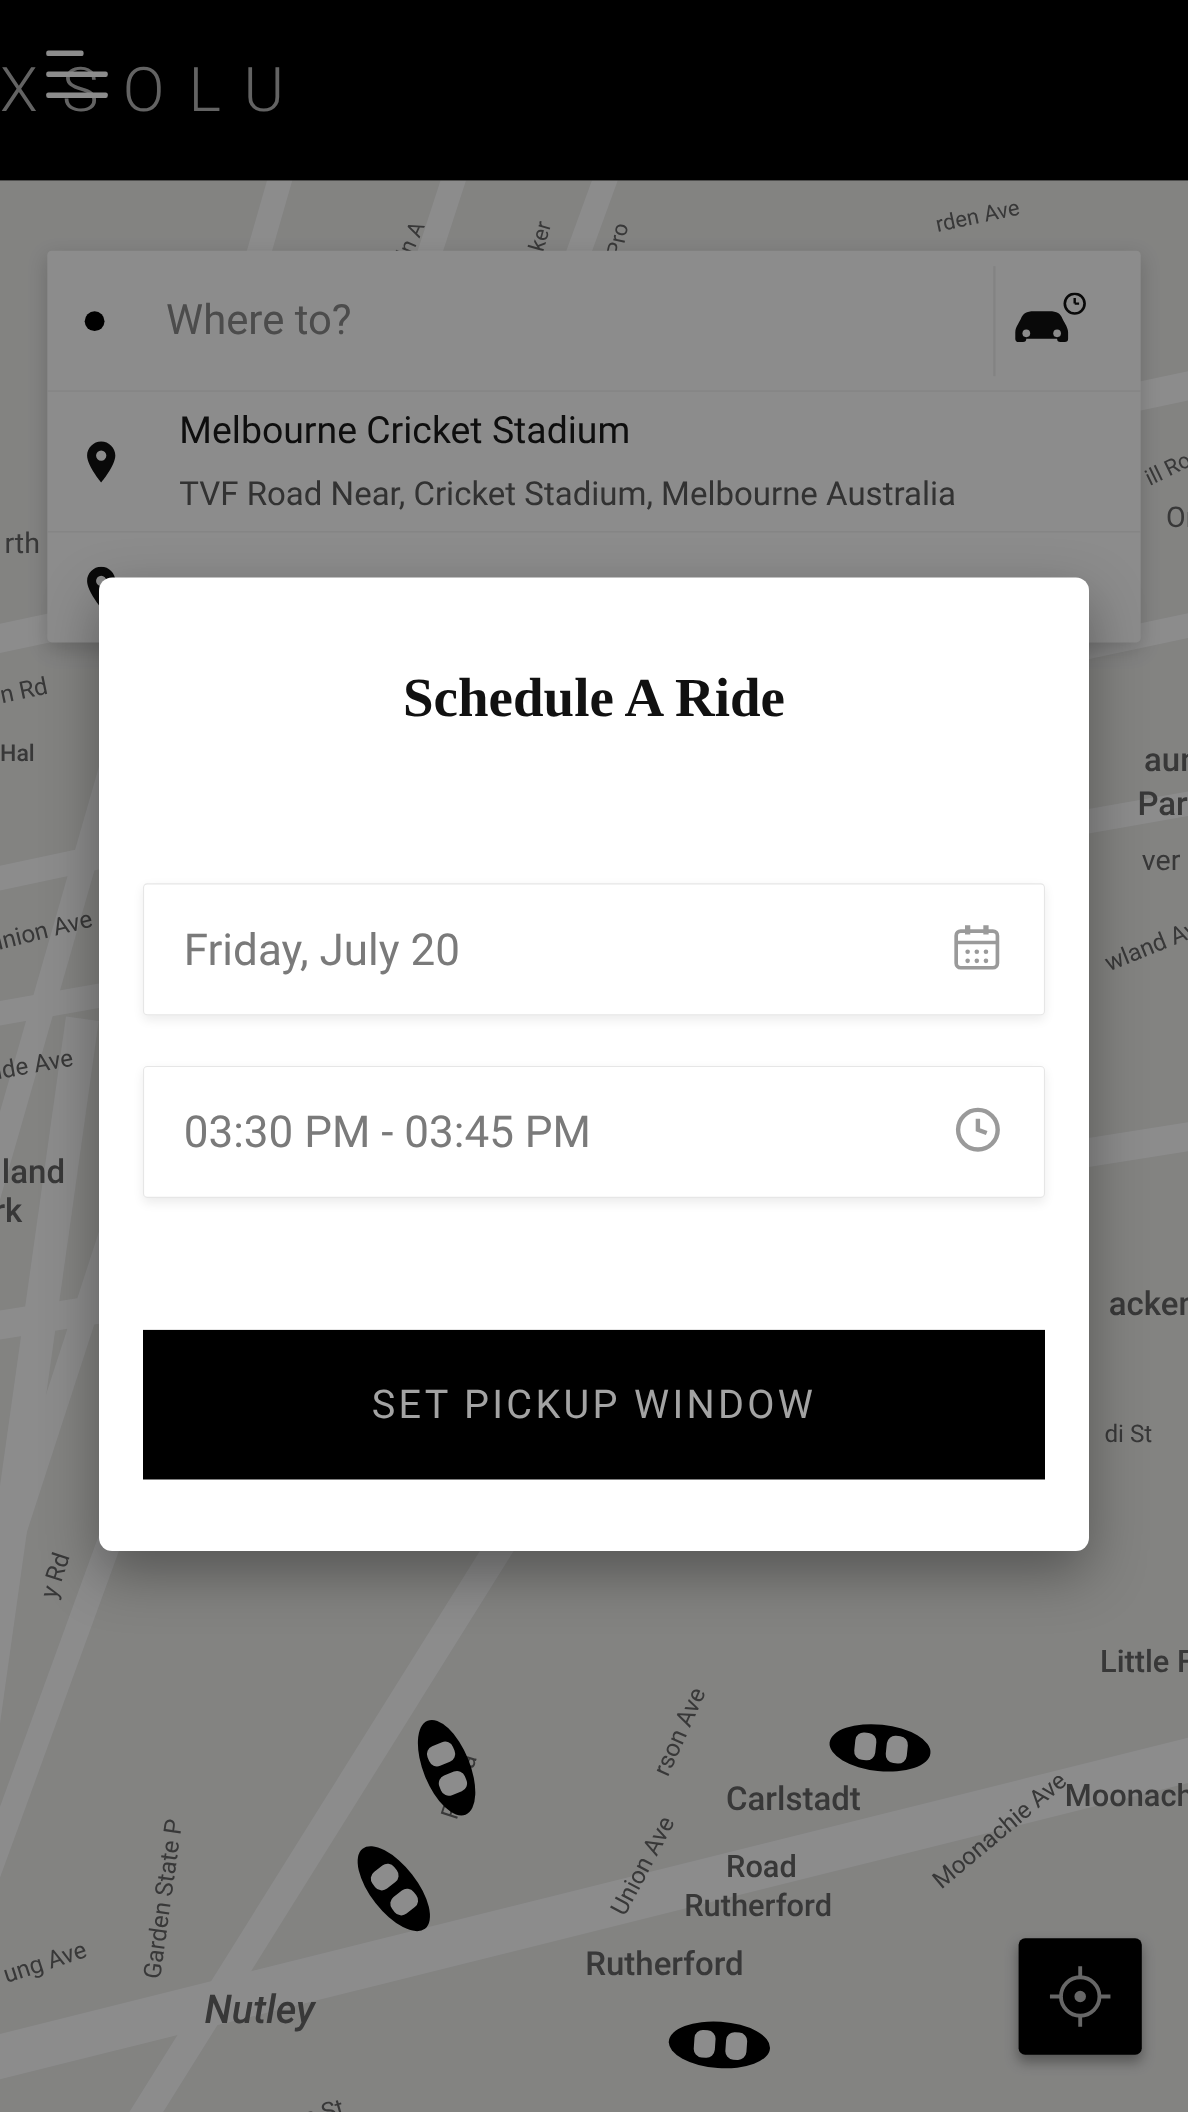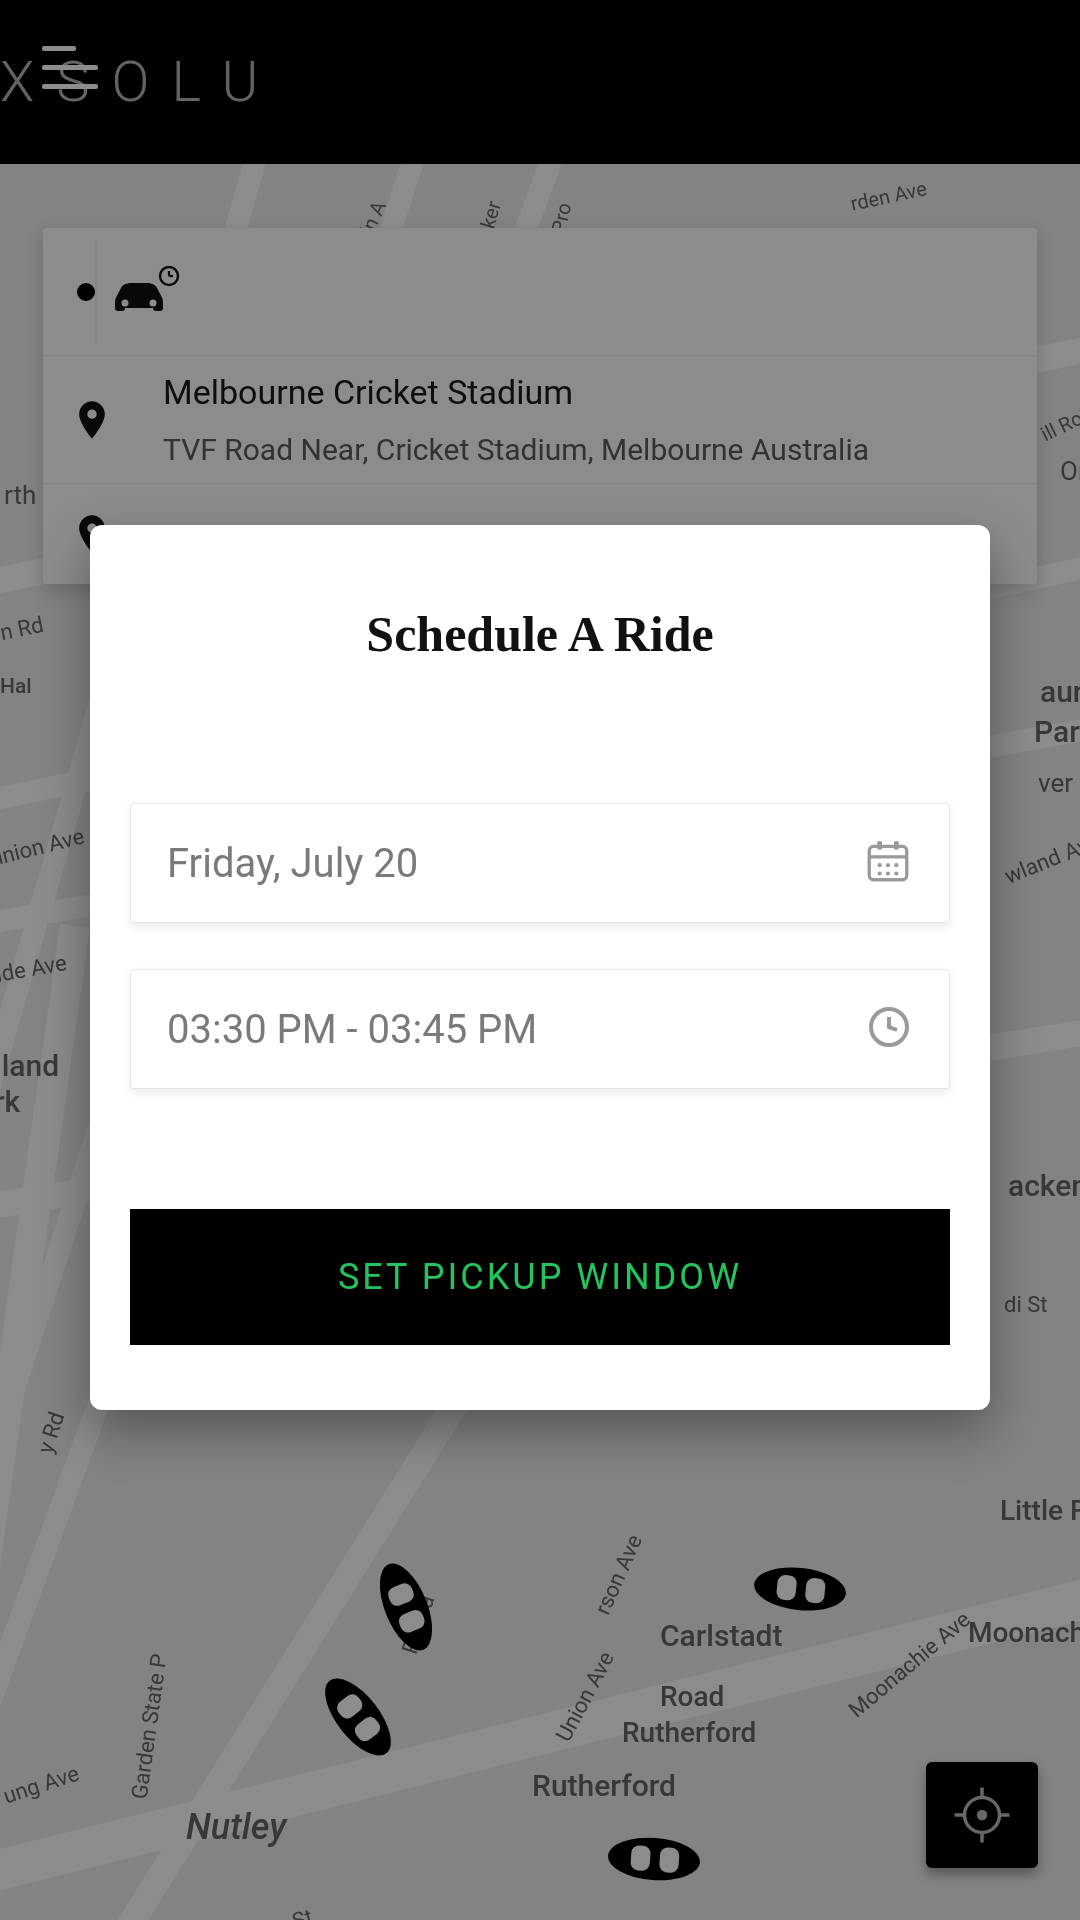--- a/index.html
+++ b/index.html
@@ -99,21 +99,21 @@
   .field {
     background: #fff; border: 1px solid #e6e6e6; border-radius: 4px;
     box-shadow: 0 4px 10px rgba(0,0,0,.08);
     display: flex; align-items: center; justify-content: space-between;
     padding: 0 36px; height: 120px; margin-bottom: 46px;
   }
   .field-last { margin-bottom: 0; }
   .field-text { font-size: 40px; color: #7a7a7a; }
   .field-icon { color: #9a9a9a; }
   .primary-btn {
-    margin-top: 120px; height: 136px; background: #000; color: #22c55e;
+    margin-top: 120px; height: 136px; background: #000; color: #a3a3a3;
     display:flex; align-items:center; justify-content:center;
     font-size: 36px; letter-spacing: 3px;
   }
 </style>
 </head>
 <body>
 
 <div class="header">
   <div class="menu-btn">
     <span></span>
@@ -198,20 +198,21 @@
     <div class="car" style="left: 752px; top: 1400px; transform: rotate(6deg);"><svg viewBox="0 0 100 52">
         <ellipse cx="50" cy="26" rx="48" ry="22" fill="#000"></ellipse>
         <rect x="26" y="13" width="20" height="26" rx="8" fill="#fff"></rect>
         <rect x="56" y="13" width="20" height="26" rx="8" fill="#fff"></rect>
       </svg></div>
   </div>
 
 <div class="search-card" style="z-index:20;">
   <div class="search-row">
     <div class="dot"></div>
+    <div class="where">Where to?</div>
     <div class="car-clock-wrap">
       <svg width="74" height="52" viewBox="0 0 74 52">
         <circle cx="60" cy="10" r="9" fill="none" stroke="#111" stroke-width="2.4"></circle>
         <line x1="60" y1="10" x2="60" y2="5" stroke="#111" stroke-width="2.2"></line>
         <line x1="60" y1="10" x2="64" y2="10" stroke="#111" stroke-width="2.2"></line>
         <path d="M6 36c0-4 3-8 5-12 2-5 5-7 12-7h14c7 0 10 2 12 7 2 4 5 8 5 12v6c0 2-1 3-3 3h-4c-2 0-3-1-3-3H16c0 2-1 3-3 3H9c-2 0-3-1-3-3z" fill="#111"></path>
         <circle cx="16" cy="37" r="3.5" fill="#fff"></circle>
         <circle cx="44" cy="37" r="3.5" fill="#fff"></circle>
       </svg>
     </div>

